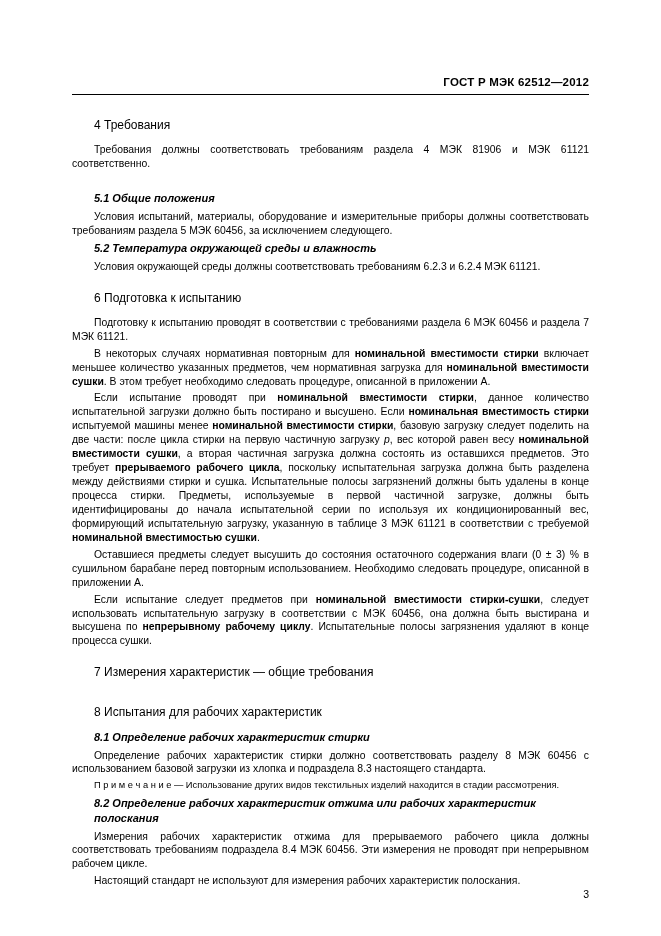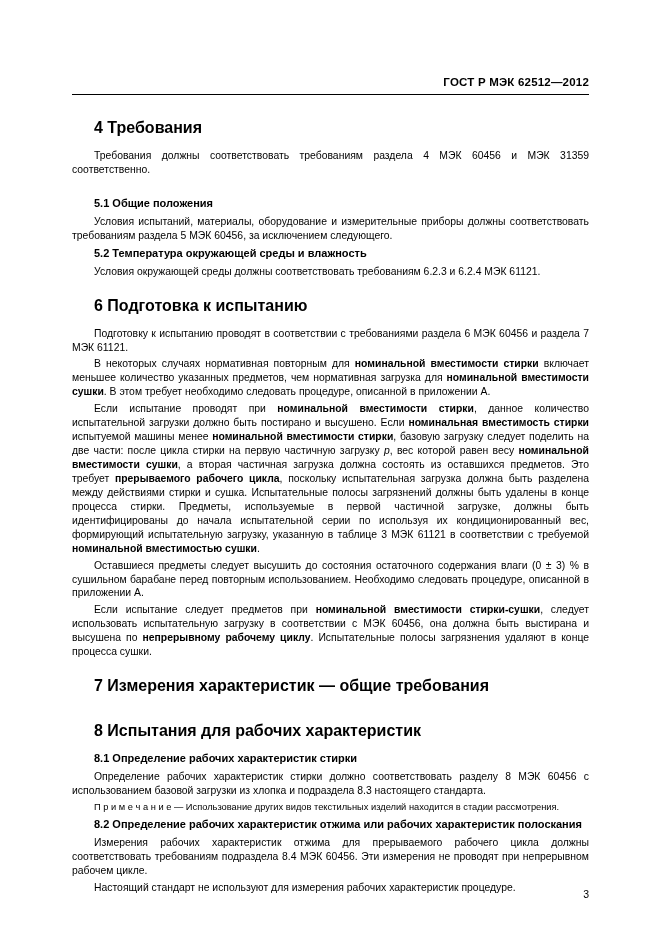--- a/index.html
+++ b/index.html
@@ -29,32 +29,33 @@
     font-weight: bold;
     letter-spacing: 0.2px;
     margin-bottom: 6px;
   }
   .rule {
     border-top: 1px solid #000;
     width: 100%;
     margin-bottom: 22px;
   }
   h1.section {
-    font-size: 16px;
-    font-weight: bold;
+    font-size: 12px;
+    font-weight: normal;
     margin: 0 0 10px 0;
     padding-left: 22px;
     line-height: 1.35;
   }
   h2.subsection {
     font-size: 11px;
     font-weight: bold;
     margin: 0 0 4px 0;
     padding-left: 22px;
     line-height: 1.35;
+    font-style: italic;
   }
   p.body {
     font-size: 10.4px;
     line-height: 1.34;
     margin: 0 0 3px 0;
     text-align: justify;
     text-indent: 22px;
   }
   p.note {
     font-size: 9.3px;
@@ -75,21 +76,21 @@
 </style>
 </head>
 <body>
 
 <div class="page">
 
   <div class="header">ГОСТ Р МЭК  62512—2012</div>
   <div class="rule"></div>
 
   <h1 class="section">4  Требования</h1>
-  <p class="body">Требования должны соответствовать требованиям раздела 4 МЭК 60456 и МЭК 31359 соответственно.</p>
+  <p class="body">Требования должны соответствовать требованиям раздела 4 МЭК 81906 и МЭК 61121 соответственно.</p>
 
   <div class="sp-large"></div>
 
   <h2 class="subsection">5.1   Общие положения</h2>
   <p class="body">Условия испытаний, материалы, оборудование и измерительные приборы должны соответствовать требованиям раздела 5 МЭК 60456, за исключением следующего.</p>
   <h2 class="subsection">5.2  Температура окружающей среды и влажность</h2>
   <p class="body">Условия окружающей среды должны соответствовать требованиям 6.2.3 и 6.2.4 МЭК 61121.</p>
 
   <div class="sp-med"></div>
 
@@ -111,16 +112,16 @@
   <div class="sp-med"></div>
 
   <h1 class="section">8   Испытания для рабочих характеристик</h1>
 
   <h2 class="subsection">8.1   Определение рабочих характеристик стирки</h2>
   <p class="body">Определение рабочих характеристик стирки должно соответствовать разделу 8 МЭК 60456 с использованием базовой загрузки из хлопка и подраздела 8.3 настоящего стандарта.</p>
   <p class="note">П р и м е ч а н и е — Использование других видов текстильных изделий находится в стадии рассмотрения.</p>
 
   <h2 class="subsection">8.2  Определение рабочих характеристик отжима или рабочих характеристик полоскания</h2>
   <p class="body">Измерения рабочих характеристик отжима для прерываемого рабочего цикла должны соответствовать требованиям подраздела 8.4 МЭК 60456. Эти измерения не проводят при непрерывном рабочем цикле.</p>
-  <p class="body">Настоящий стандарт не используют для измерения рабочих характеристик процедуре.</p>
+  <p class="body">Настоящий стандарт не используют для измерения рабочих характеристик полоскания.</p>
 
   <div class="pagenum">3</div>
 </div>
 
 </body></html>

